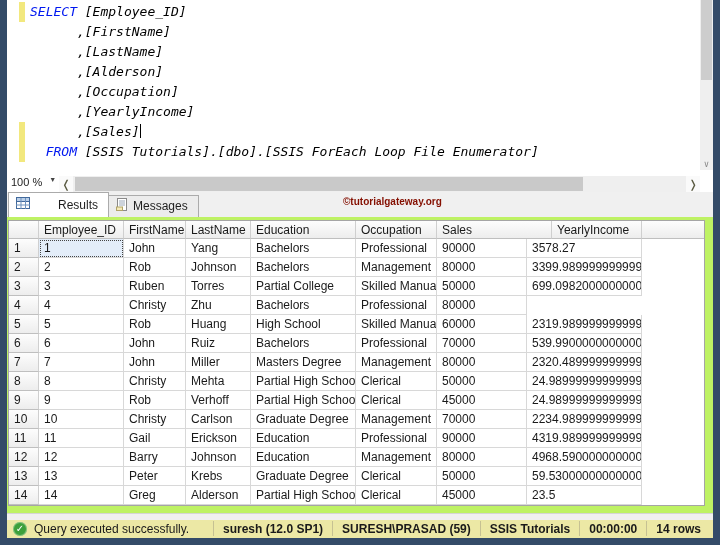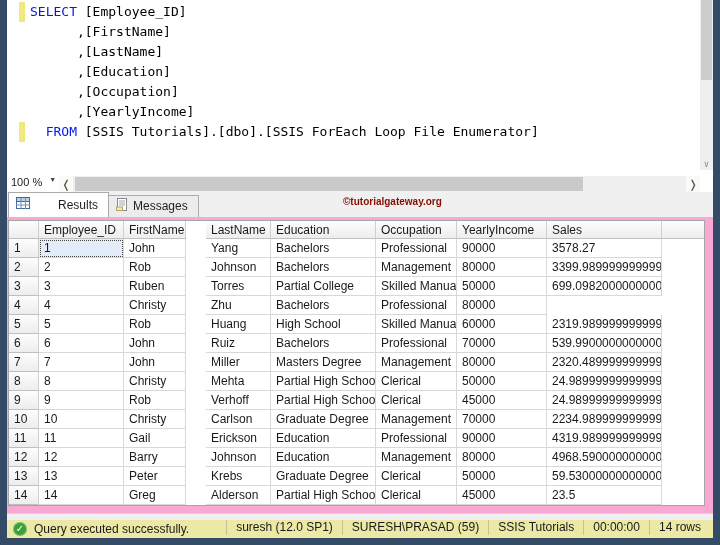--- a/index.html
+++ b/index.html
@@ -6,21 +6,21 @@
     --frame:#344B68; --kw:#0018F0; --wm:#840F00; --sb:#ECE8A5; --ok:#3CA03A;
     --gridline:#D8D8D8; --headline:#CFCFCF;
   }
   *{box-sizing:border-box; margin:0; padding:0;}
   body{width:720px;height:545px;overflow:hidden;font-family:"Liberation Sans",sans-serif;}
   .window{width:720px;height:545px;background:var(--frame);position:relative;}
   .content{position:absolute;left:7px;top:0;right:7px;bottom:7px;display:flex;flex-direction:column;background:#fff;}
 
   
   .editor{height:210px;background:#fff;position:relative;overflow:hidden;
-          font-family:"DejaVu Sans Mono","Liberation Mono",monospace;font-size:13px;padding-top:2px;}
+          font-family:"DejaVu Sans Mono","Liberation Mono",monospace;font-size:13px;padding-top:2px;font-style:italic;}
   .code-line{height:20px;line-height:20px;white-space:pre;padding-left:23px;position:relative;color:#000;}
   .change-bar{position:absolute;left:12px;top:0;width:6px;height:100%;background:#F2E87E;}
   .kw{color:var(--kw);}
   .caret-bar{display:inline-block;width:1px;height:14px;background:#000;vertical-align:-2px;}
   .vscroll{position:absolute;right:0;top:0;width:13px;height:170px;background:#EFEFEF;}
   .vthumb{position:absolute;top:0;left:1px;width:11px;height:80px;background:#CDCDCD;}
   .varrow{position:absolute;bottom:1px;left:0;width:100%;text-align:center;color:#8A8A8A;font-size:9px;line-height:10px;}
 
   
   .hbar{height:16px;display:flex;align-items:center;background:#FAFAFA;font-size:11px;}
@@ -32,54 +32,55 @@
   .corner{width:13px;height:100%;background:#fff;}
 
   
   .tabs-row{height:26px;background:#F0F0F0;display:flex;align-items:flex-end;padding-left:1px;position:relative;}
   .tab{height:22px;display:flex;align-items:center;gap:5px;padding:0 10px 0 7px;font-size:12px;color:#1E1E1E;
        border:1px solid #ABABAB;border-bottom:none;background:#ECECEC;margin-right:-1px;}
   .tab.active{background:#fff;height:25px;z-index:2;gap:28px;}
   .watermark{position:absolute;left:336px;top:4px;font-weight:bold;font-size:10px;color:var(--wm);letter-spacing:0px;}
 
   
-  .results{flex:1;background:#f9a8d4;padding:3px 8px 7px 1px;}
+  .results{flex:1;background:#bef264;padding:3px 8px 7px 1px;}
   .grid-box{width:100%;height:100%;border:1px solid #A5A5A5;background:#fff;overflow:hidden;}
   .grow{display:flex;height:19px;}
   .grow.head{height:18px;}
   .cell{border-right:1px solid var(--gridline);border-bottom:1px solid var(--gridline);
         font-size:12px;line-height:18px;padding-left:5px;overflow:hidden;white-space:nowrap;color:#1A1A1A;flex:0 0 auto;}
   .head .cell,.cell.rn{background:linear-gradient(#FDFDFD,#EDEDED);border-right-color:var(--headline);border-bottom-color:#BFBFBF;}
-  .c0{width:30px;} .c1{width:85px;} .c2{width:62px;} .c3{width:65px;margin-left:20px;} .c4{width:105px;}
+  .c0{width:30px;} .c1{width:85px;} .c2{width:62px;} .c3{width:65px;} .c4{width:105px;}
   .c5{width:81px;} .c6{width:90px;} .c7{width:115px;}
   .cfill{flex:1 1 auto;border-right:none;}
   .cell.sel{background:#E3EDF9;outline:1px dotted #444;outline-offset:-2px;}
 
   
   .gap{height:8px;background:#F0F0F0;border-top:1px solid #D5D5D5;}
   .statusbar{height:22px;background:var(--sb);display:flex;align-items:center;font-size:12px;color:#1A1A1A;padding:0 3px;}
   .okicon{width:14px;height:14px;border-radius:50%;background:var(--ok);color:#fff;font-size:10px;line-height:14px;
           text-align:center;margin:0 7px 0 3px;flex:0 0 auto;box-shadow:inset 0 0 0 1px #ffffff55;}
-  .sright{margin-left:auto;display:flex;height:100%;}
+  .sright{margin-left:auto;display:flex;align-items:center;height:100%;font-weight:bold;}
   .sitem{padding:0 9px;white-space:nowrap;}
   .ssep{width:1px;height:15px;background:#C6C193;}
 </style>
 </head>
 <body>
 
 <div class="window">
   <div class="content">
 
     <div class="editor" id="editor">
       <div class="code-line"><span class="change-bar"></span><span class="kw">SELECT</span><span class="plain"> [Employee_ID]</span></div>
         <div class="code-line"><span class="plain">      ,[FirstName]</span></div>
         <div class="code-line"><span class="plain">      ,[LastName]</span></div>
-        <div class="code-line"><span class="plain">      ,[Education]</span></div>
+        <div class="code-line"><span class="plain">      ,[Alderson]</span></div>
         <div class="code-line"><span class="plain">      ,[Occupation]</span></div>
         <div class="code-line"><span class="plain">      ,[YearlyIncome]</span></div>
+        <div class="code-line"><span class="change-bar"></span><span class="plain">      ,[Sales]</span><span class="caret-bar"></span></div>
         <div class="code-line"><span class="change-bar"></span><span class="plain">  </span><span class="kw">FROM</span><span class="plain"> [SSIS Tutorials].[dbo].[SSIS ForEach Loop File Enumerator]</span></div>
         <div class="vscroll">
         <div class="vthumb"></div>
         <div class="varrow">∨</div>
       </div>
     </div>
 
     <div class="hbar">
       <div class="zoomctl">
         <span>100 %</span>
@@ -124,22 +125,22 @@
 
     <div class="results">
       <div class="grid-box" id="grid">
           <div class="grow head">
             <div class="cell c0 rn"></div>
             <div class="cell c1">Employee_ID</div>
             <div class="cell c2">FirstName</div>
             <div class="cell c3">LastName</div>
             <div class="cell c4">Education</div>
             <div class="cell c5">Occupation</div>
+            <div class="cell c7">Sales</div>
             <div class="cell c6">YearlyIncome</div>
-            <div class="cell c7">Sales</div>
             <div class="cell cfill"></div>
           </div>
           <div class="grow">
             <div class="cell c0 rn">1</div>
             <div class="cell c1 sel">1</div>
             <div class="cell c2">John</div>
             <div class="cell c3">Yang</div>
             <div class="cell c4">Bachelors</div>
             <div class="cell c5">Professional</div>
             <div class="cell c6">90000</div>

